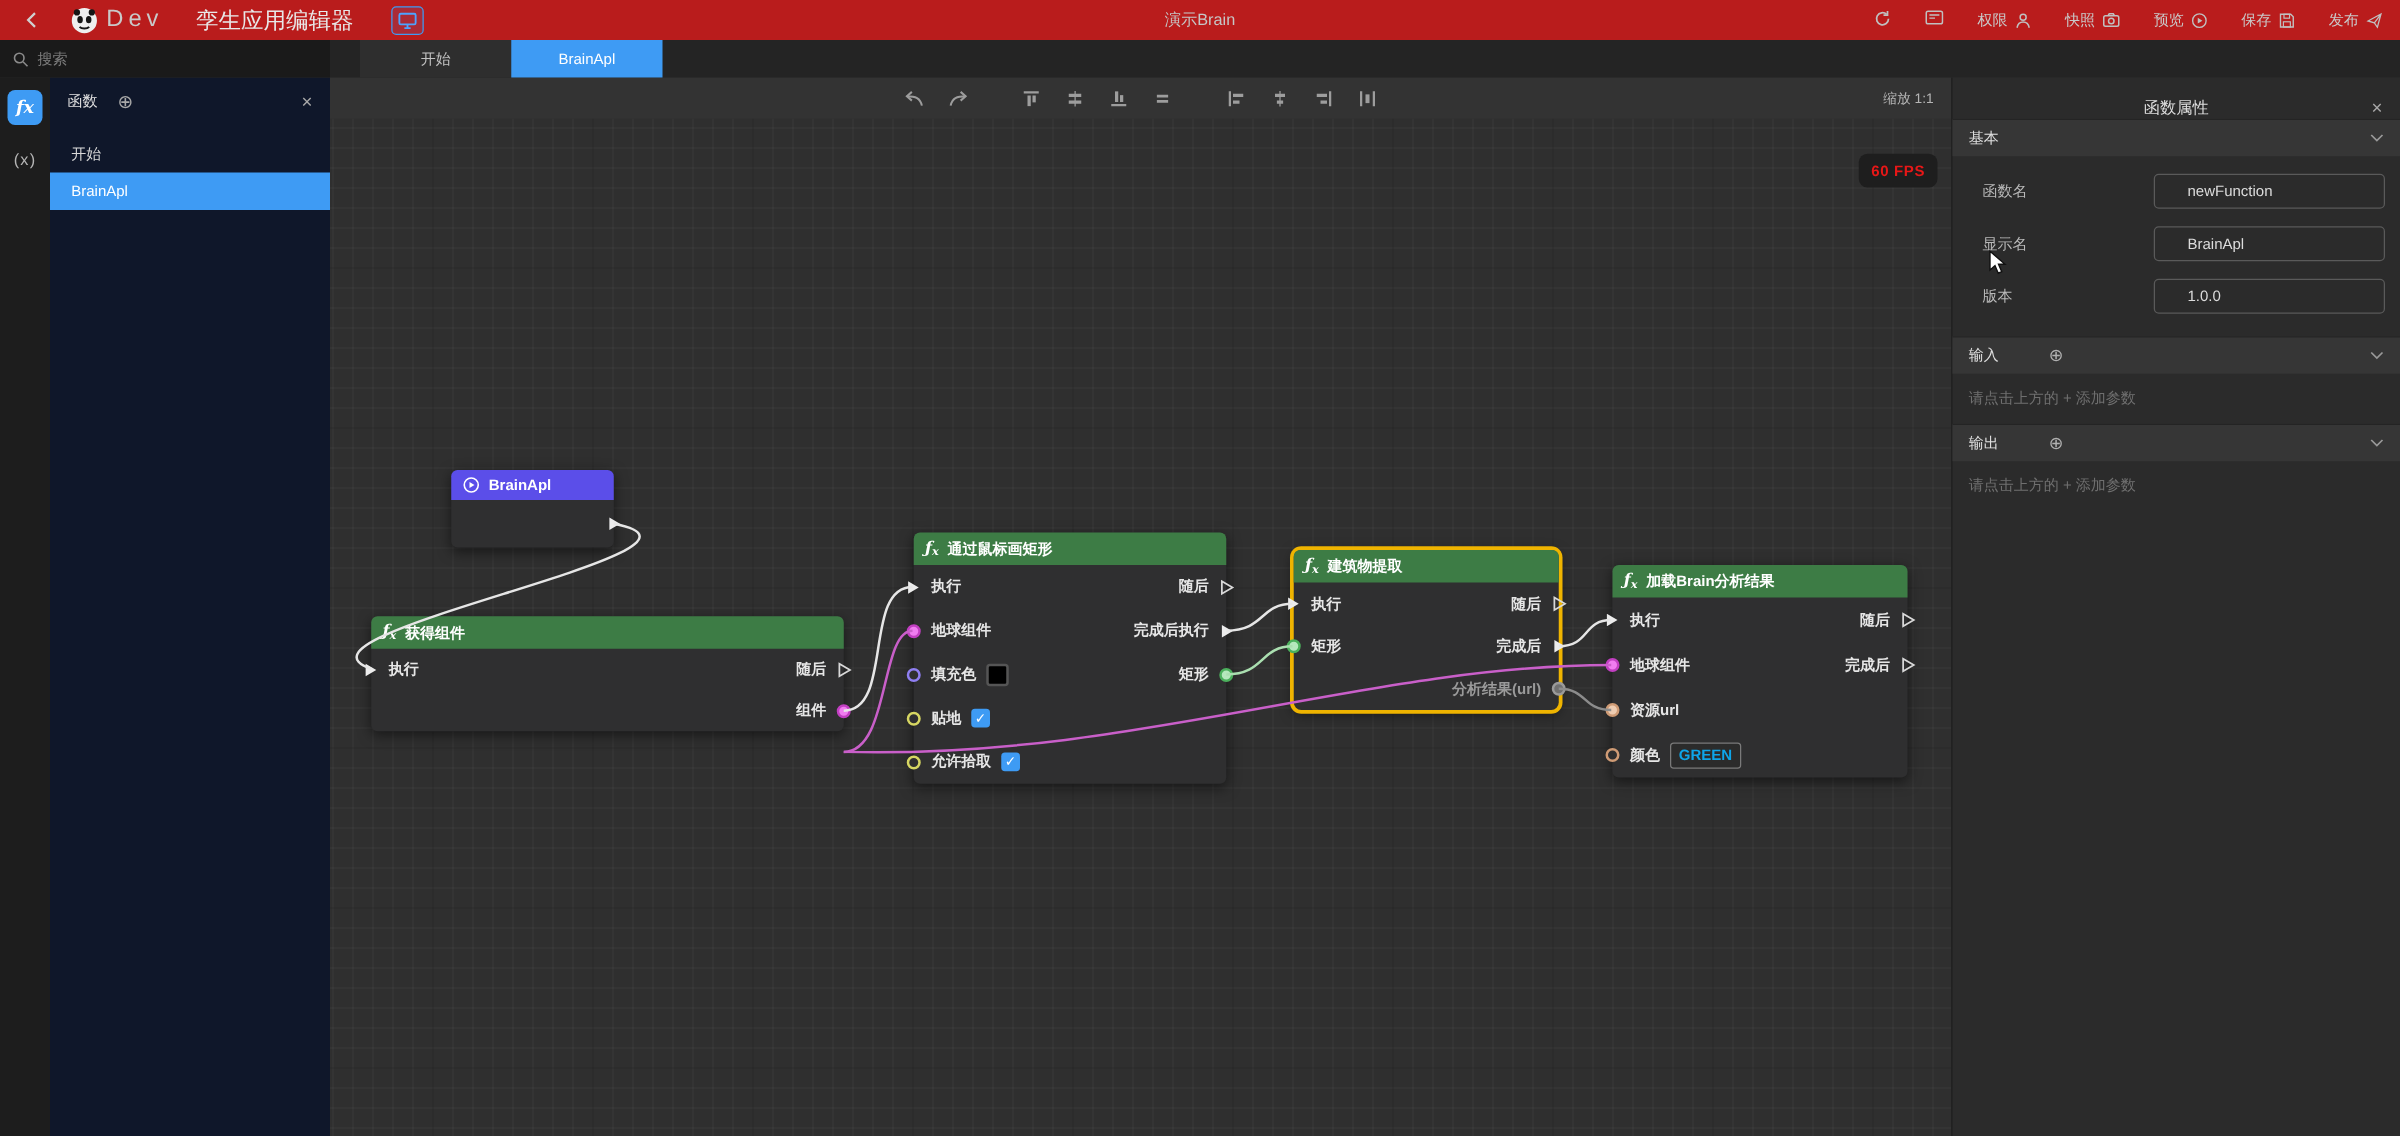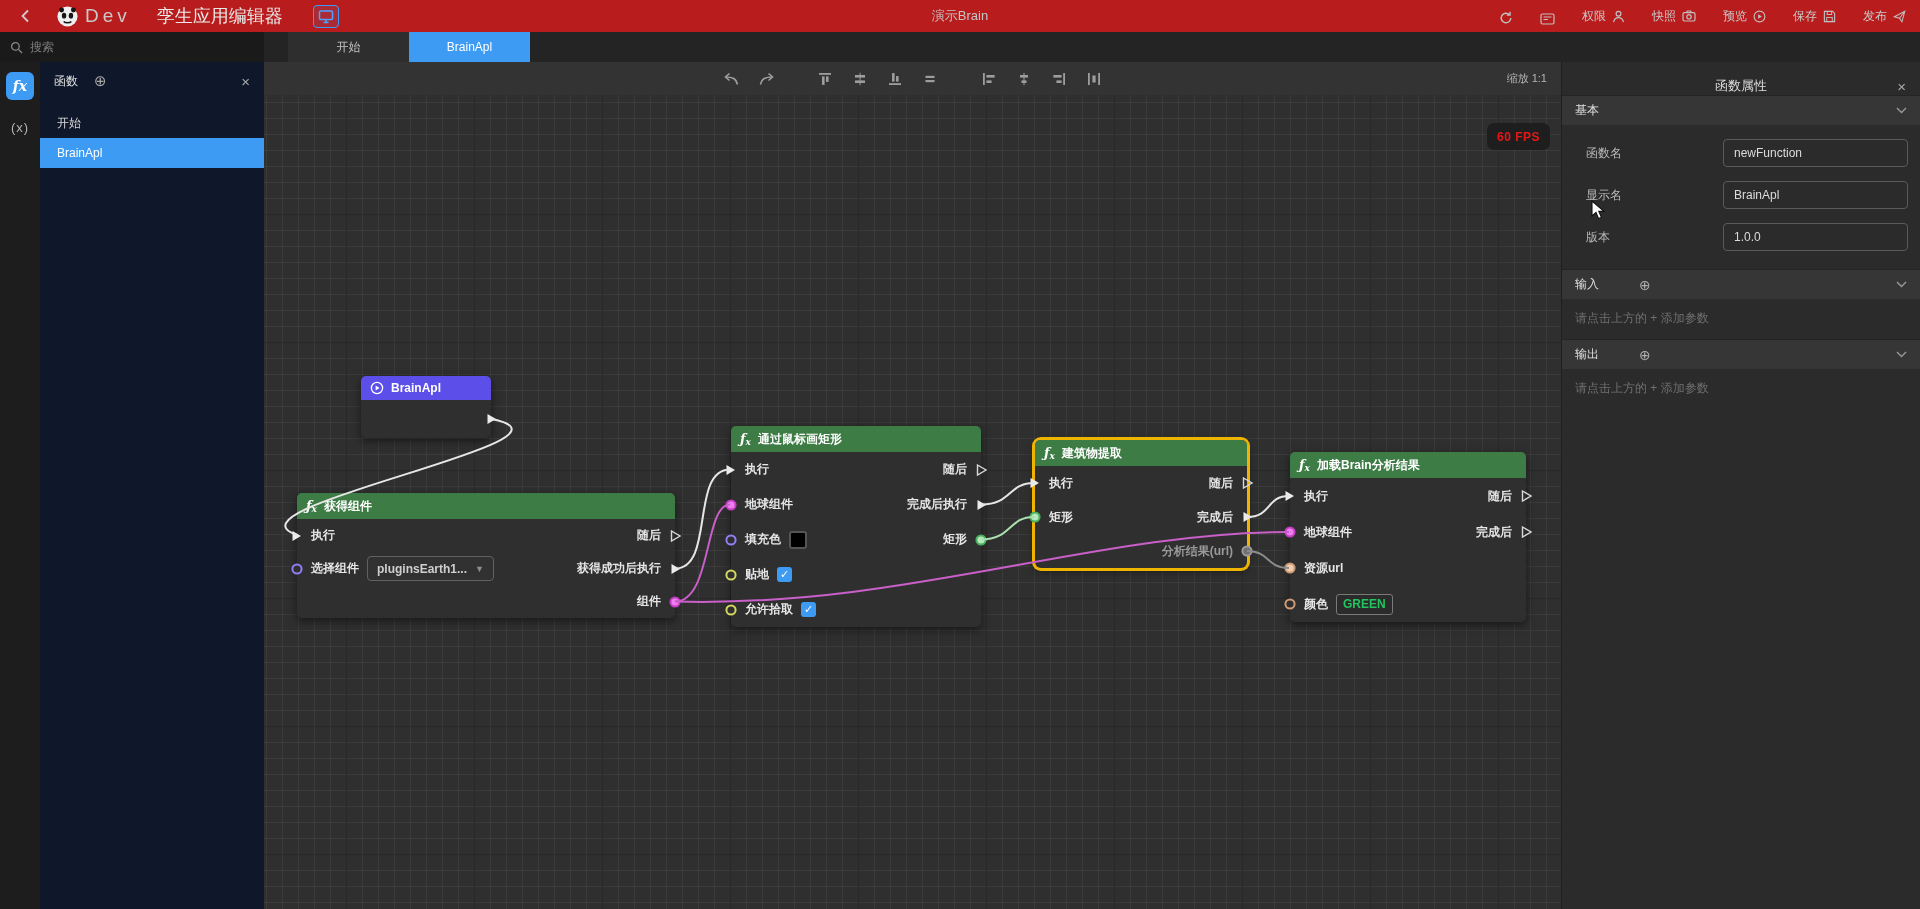--- a/index.html
+++ b/index.html
@@ -8,21 +8,21 @@
   svg{display:block;}
 
   
   #topbar{position:absolute;left:0;top:0;right:0;height:32px;background:#b91c1c;display:flex;align-items:center;padding:0 14px;z-index:30;}
   #back{width:22px;display:flex;justify-content:center;cursor:pointer;}
   #logo{margin-left:20px;display:flex;}
   #logotext{font-size:19px;color:#c9c9c9;letter-spacing:4px;margin-left:6px;font-weight:500;}
   #apptitle{margin-left:26px;color:#e8e8e8;font-size:18px;font-weight:normal;}
   #monitorbtn{margin-left:30px;width:26px;height:23px;border:1.5px solid #3e9bf4;border-radius:4px;background:rgba(62,155,244,.12);display:flex;align-items:center;justify-content:center;}
   #centertitle{position:absolute;left:50%;transform:translateX(-50%);color:#c6c6c6;font-size:13px;}
-  #actions{margin-left:auto;display:flex;align-items:flex-end;gap:27px;}
+  #actions{margin-left:auto;display:flex;align-items:flex-start;gap:27px;}
   .action{display:flex;align-items:center;gap:6px;color:#c9c9c9;cursor:pointer;}
   .aicon{display:flex;align-items:center;}
 
   
   #searchrow{position:absolute;top:32px;left:0;width:264px;height:30px;background:#1a1a1a;display:flex;align-items:center;gap:7px;padding:0 10px;color:#7c7c7c;z-index:30;}
   #tabstrip{position:absolute;top:32px;left:264px;right:0;height:30px;background:#242424;display:flex;padding-left:24px;z-index:30;}
   .tab{width:121px;height:30px;display:flex;align-items:center;justify-content:center;background:#2e2e2e;color:#c2c2c2;cursor:pointer;}
   .tab.active{background:#3e9bf4;color:#fff;}
 
   
@@ -68,33 +68,33 @@
   .rwrap{margin-left:auto;display:flex;align-items:center;gap:8px;padding-right:14px;}
   .nlabel{color:#e6e6e6;font-weight:bold;white-space:nowrap;}
   .nlabel.dim{color:#9a9a9a;}
   .port{position:absolute;top:50%;transform:translateY(-50%);display:flex;cursor:crosshair;}
   .port.in{left:-7px;}
   .port.out{right:-7px;}
   .dd{display:flex;align-items:center;gap:8px;background:#313131;border:1px solid #616161;border-radius:4px;height:25px;padding:0 9px;color:#cfcfcf;cursor:pointer;font-weight:bold;}
   .dd .caret{color:#8f8f8f;font-size:9px;}
   .swatch{width:18px;height:18px;background:#000;border:2px solid #555;border-radius:3px;cursor:pointer;}
   .cb{width:15px;height:15px;background:#3e9bf4;border-radius:3px;color:#fff;font-size:11px;display:flex;align-items:center;justify-content:center;cursor:pointer;}
-  .mini-input{background:#2b2b2b;border:1px solid #7a7a7a;border-radius:3px;height:21px;display:flex;align-items:center;padding:0 6px;color:#22c55e;font-weight:bold;cursor:text;}
+  .mini-input{background:#2b2b2b;border:1px solid #7a7a7a;border-radius:3px;height:21px;display:flex;align-items:center;padding:0 6px;color:#0ea5e9;font-weight:bold;cursor:text;}
 
   
   #props{position:absolute;top:62px;right:0;width:359px;bottom:0;background:#2b2b2b;border-left:1px solid #1f1f1f;z-index:20;}
   .props-head{height:33px;display:flex;align-items:flex-end;justify-content:center;position:relative;color:#dedede;font-size:13px;}
   .props-head .close{position:absolute;right:14px;color:#a8a8a8;font-size:15px;cursor:pointer;}
   .sec-bar{height:30px;background:#363636;display:flex;align-items:center;padding:0 13px;color:#e0e0e0;border-top:1px solid #242424;}
   .sec-bar .plus{margin-left:40px;color:#b0b0b0;font-size:14px;cursor:pointer;}
   .sec-bar .chev{margin-left:auto;display:flex;cursor:pointer;}
   .fieldrow{display:flex;align-items:center;justify-content:space-between;height:28px;margin:14px 12px 0 24px;}
   .fieldrow:first-of-type{margin-top:9px;}
   .flabel{color:#b9b9b9;}
-  .pinput{width:185px;height:28px;border:1px solid #5a5a5a;border-radius:4px;background:transparent;color:#dcdcdc;display:flex;align-items:center;padding:0 10px;cursor:text;}
+  .pinput{width:185px;height:28px;border:1px solid #5a5a5a;border-radius:4px;background:transparent;color:#dcdcdc;display:flex;align-items:center;padding:0 26px;cursor:text;}
   .fields-gap{height:18px;}
   .hint{color:#6f6f6f;padding:11px 13px 12px 13px;}
 
   #cursor{position:absolute;left:1591px;top:200px;z-index:50;pointer-events:none;}
 </style>
 </head>
 <body>
 
 <div id="topbar">
   <span id="back">
@@ -331,42 +331,20 @@
             <span class="rwrap">
               <span class="nlabel">随后</span>
             </span>
             <span class="port out">
               <svg width="13" height="13" viewBox="0 0 13 13">
                 <path d="M2.5 1.5 L11 6.5 L2.5 11.5 Z" fill="none" stroke="#d8d8d8" stroke-width="1.4"></path>
               </svg>
             </span>
           </div>
           <div class="nrow" style="height: 33px;">
-            <span class="port in">
-              <svg width="14" height="14">
-                <circle cx="7" cy="7" r="4.6" stroke="#8f7ff2" stroke-width="2" fill="#2f2f30"></circle>
-              </svg>
-            </span>
-            <span class="lwrap">
-              <span class="nlabel">选择组件</span>
-              <span class="dd">
-                <span class="ddv">pluginsEarth1...</span>
-                <span class="caret">▼</span>
-              </span>
-            </span>
-            <span class="rwrap">
-              <span class="nlabel">获得成功后执行</span>
-            </span>
-            <span class="port out">
-              <svg width="13" height="13" viewBox="0 0 13 13">
-                <path d="M2.5 1.5 L11 6.5 L2.5 11.5 Z" fill="#ececec"></path>
-              </svg>
-            </span>
-          </div>
-          <div class="nrow" style="height: 33px;">
             <span class="rwrap">
               <span class="nlabel">组件</span>
             </span>
             <span class="port out">
               <svg width="14" height="14">
                 <circle cx="7" cy="7" r="4.6" stroke="#c23fc2" stroke-width="2" fill="#f07df0"></circle>
               </svg>
             </span>
           </div>
         </div>

